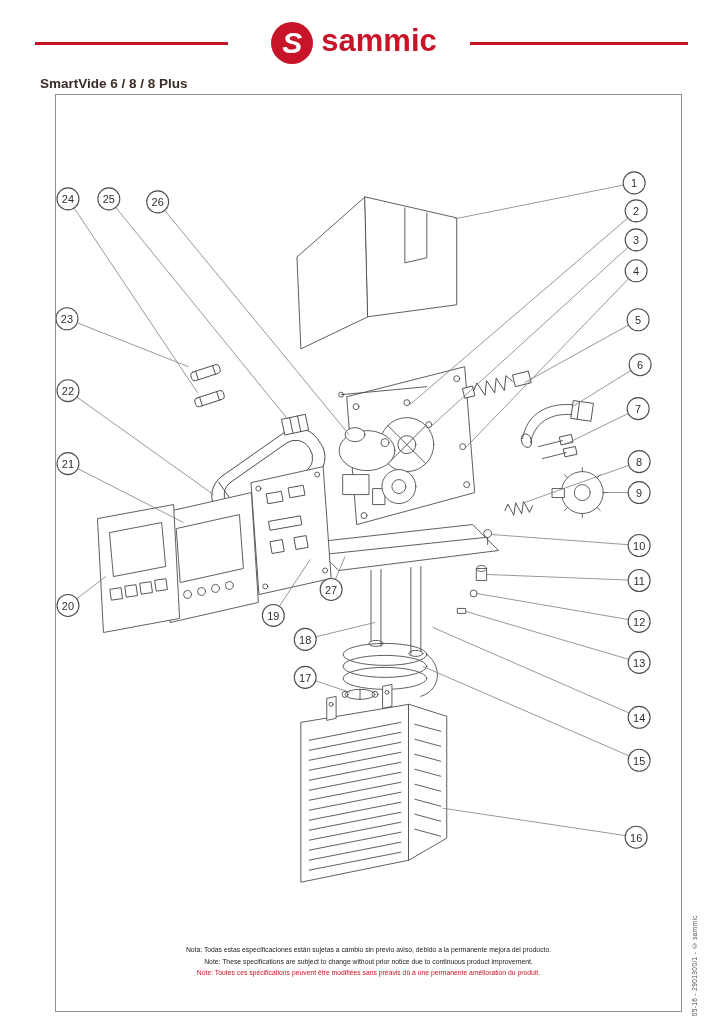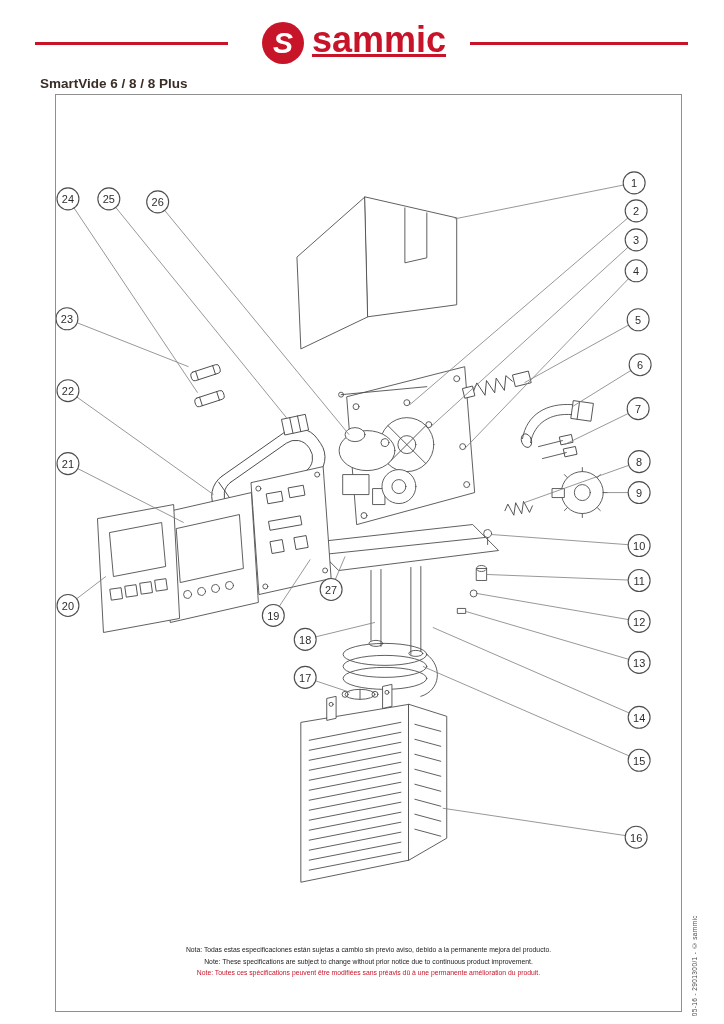--- a/index.html
+++ b/index.html
@@ -11,22 +11,22 @@
 
   
   .rule { position:absolute; height:3px; background:var(--red); top:42px; }
   .rule-left { left:35px; width:193px; }
   .rule-right { left:470px; width:218px; }
   .logo { position:absolute; left:238px; top:18px; width:232px; height:50px;
           display:flex; align-items:center; justify-content:center; gap:8px; }
   .logo-mark { width:42px; height:42px; border-radius:50%; background:var(--red);
                color:#fff; font-weight:bold; font-style:italic; font-size:30px;
                display:flex; align-items:center; justify-content:center; }
-  .logo-text { color:var(--red); font-weight:bold; font-size:36px; line-height:1;
-               letter-spacing:0; transform:translateY(-3px);text-decoration:underline; }
+  .logo-text { color:var(--red); font-weight:bold; font-size:31px; line-height:1;
+               letter-spacing:0; transform:translateY(-3px); }
 
   
   .doc-title { position:absolute; left:40px; top:76px; font-size:13.5px; font-weight:bold;
                color:#3a2d26;text-align:right; }
 
   
   .diagram-box { position:absolute; left:55px; top:94px; width:627px; height:918px;
                  border:1px solid #8f8f8f; background:#fff; }
   .diagram-box svg { width:100%; height:100%; display:block; }
 

